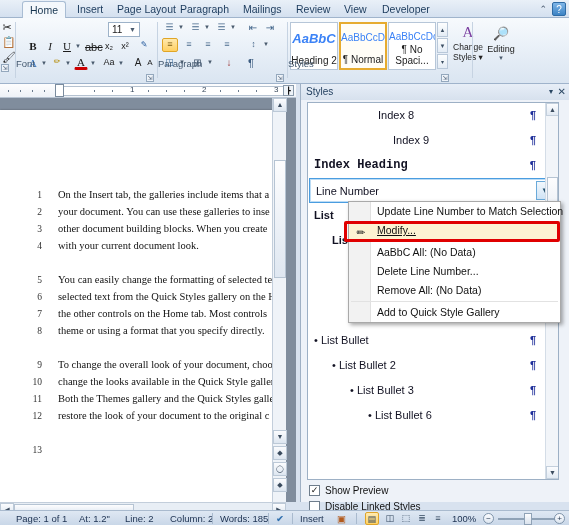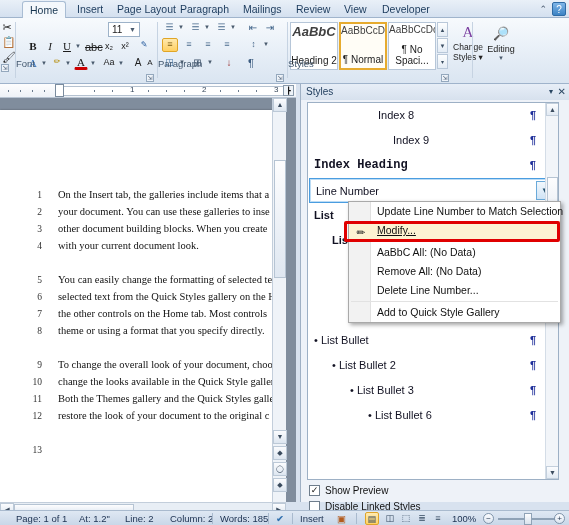--- a/index.html
+++ b/index.html
@@ -66,21 +66,21 @@
     color:#1c1c1c; cursor:default; border-radius:2px;
   }
   .btn.sel{ background:linear-gradient(#ffe9ad,#ffd062); border:1px solid #e0a526; }
   .ic{ font-size:11px; line-height:1; display:block; }
 
   
   .sgal{
     position:absolute; top:4px; background:#fff; border:1px solid #b6c6d8;
     height:48px; width:44px; text-align:center; cursor:default;
   }
-  .sgal .prev{ display:block; margin-top:1px; font-size:12px; color:#404040; white-space:nowrap; overflow:hidden;}
+  .sgal .prev{ display:block; margin-top:8px; font-size:12px; color:#3b82f6; white-space:nowrap; overflow:hidden;}
   .sgal .nm{ display:block; position:absolute; bottom:3px; left:0; width:100%; font-size:10px; color:#222; }
   .sgal.current{ border:2px solid #e6ab2f; background:#fffdf6; }
   .galnav{
     position:absolute; width:11px; height:15px; border:1px solid #b9c8d9;
     background:linear-gradient(#fdfefe,#e4ecf5); font-size:6px; color:#3c4f63;
     text-align:center; line-height:14px;
   }
 
   
   .ruler{
@@ -541,24 +541,24 @@
     </div>
     <div class="mi hl">
       <span class="mic">✏</span>
       <span style="text-decoration:underline;">Modify...</span>
     </div>
     <div class="mi divider"></div>
     <div class="mi">
       <span>AaBbC All: (No Data)</span>
     </div>
     <div class="mi">
+      <span>Delete Line Number...</span>
+    </div>
+    <div class="mi">
       <span>Remove All: (No Data)</span>
-    </div>
-    <div class="mi">
-      <span>Delete Line Number...</span>
     </div>
     <div class="mi divider"></div>
     <div class="mi">
       <span>Add to Quick Style Gallery</span>
     </div>
   </div>
   <div class="menu-highlight"></div>
 
   <div class="status">
     <div class="sitem" style="left:16px;">Page: 1 of 1</div>

